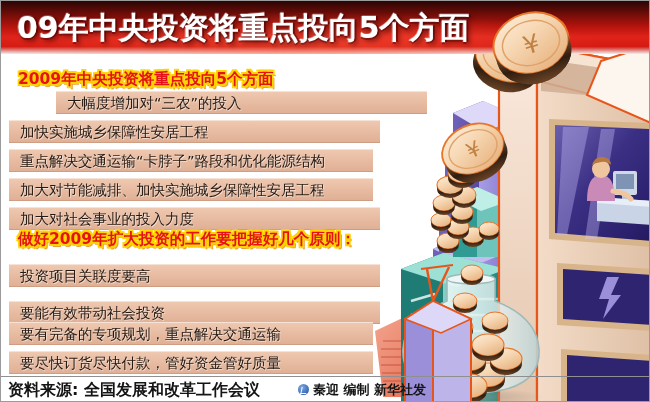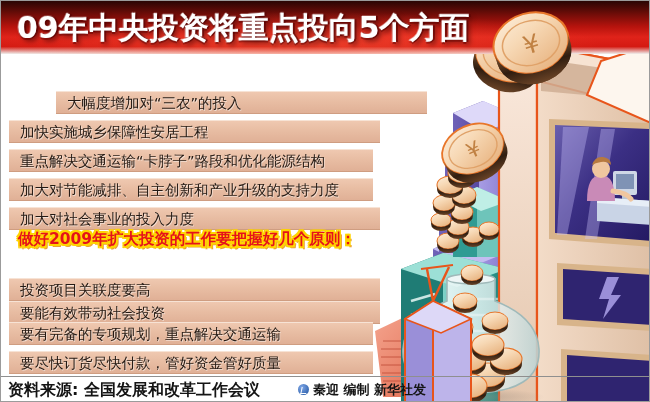--- a/index.html
+++ b/index.html
@@ -396,40 +396,41 @@
 
   <svg class="art" style="top:0;" width="650" height="402" viewBox="0 0 650 402">
     <g transform="rotate(-16 530 42)">
       <ellipse cx="530" cy="42" rx="38" ry="30" fill="url(#gCoinFace)" stroke="#e8762a" stroke-width="2"></ellipse>
       <path d="M492,42 a38,30 0 0 0 76,0 v11 a38,30 0 0 1 -76,0z" fill="url(#gCoinEdge)"></path>
       <ellipse cx="530" cy="42" rx="29" ry="22" fill="none" stroke="#e0a269" stroke-width="1.5"></ellipse>
       <text x="530" y="52" text-anchor="middle" font-size="25" fill="#c08143" font-family="'DejaVu Sans',sans-serif">¥</text>
     </g>
   </svg>
 
+  <div class="sec-head" id="sec-head-1">2009年中央投资将重点投向5个方面</div>
 
   <div class="row" style="top:90px;margin-left:47px;">
     <span class="txt">大幅度增加对“三农”的投入</span>
   </div>
   <div class="row" style="top:119px;text-decoration:underline;">
     <span class="txt">加快实施城乡保障性安居工程</span>
   </div>
   <div class="row wide" style="top:148px;">
     <span class="txt">重点解决交通运输“卡脖子”路段和优化能源结构</span>
   </div>
   <div class="row wide" style="top:177px;">
-    <span class="txt">加大对节能减排、自主创新和产业升级的支持力度</span>
+    <span class="txt">加大对节能减排、加快实施城乡保障性安居工程</span>
   </div>
   <div class="row" style="top:206px;">
     <span class="txt">加大对社会事业的投入力度</span>
   </div>
 
   <div class="sec-head" id="sec-head-2">做好2009年扩大投资的工作要把握好几个原则：</div>
 
-  <div class="row" style="top:277px;">
+  <div class="row" style="top:263px;">
     <span class="txt">投资项目关联度要高</span>
   </div>
   <div class="row" style="top:300px;">
     <span class="txt">要能有效带动社会投资</span>
   </div>
   <div class="row wide" style="top:321px;">
     <span class="txt">要有完备的专项规划，重点解决交通运输</span>
   </div>
   <div class="row wide" style="top:350px;">
     <span class="txt">要尽快订货尽快付款，管好资金管好质量</span>

